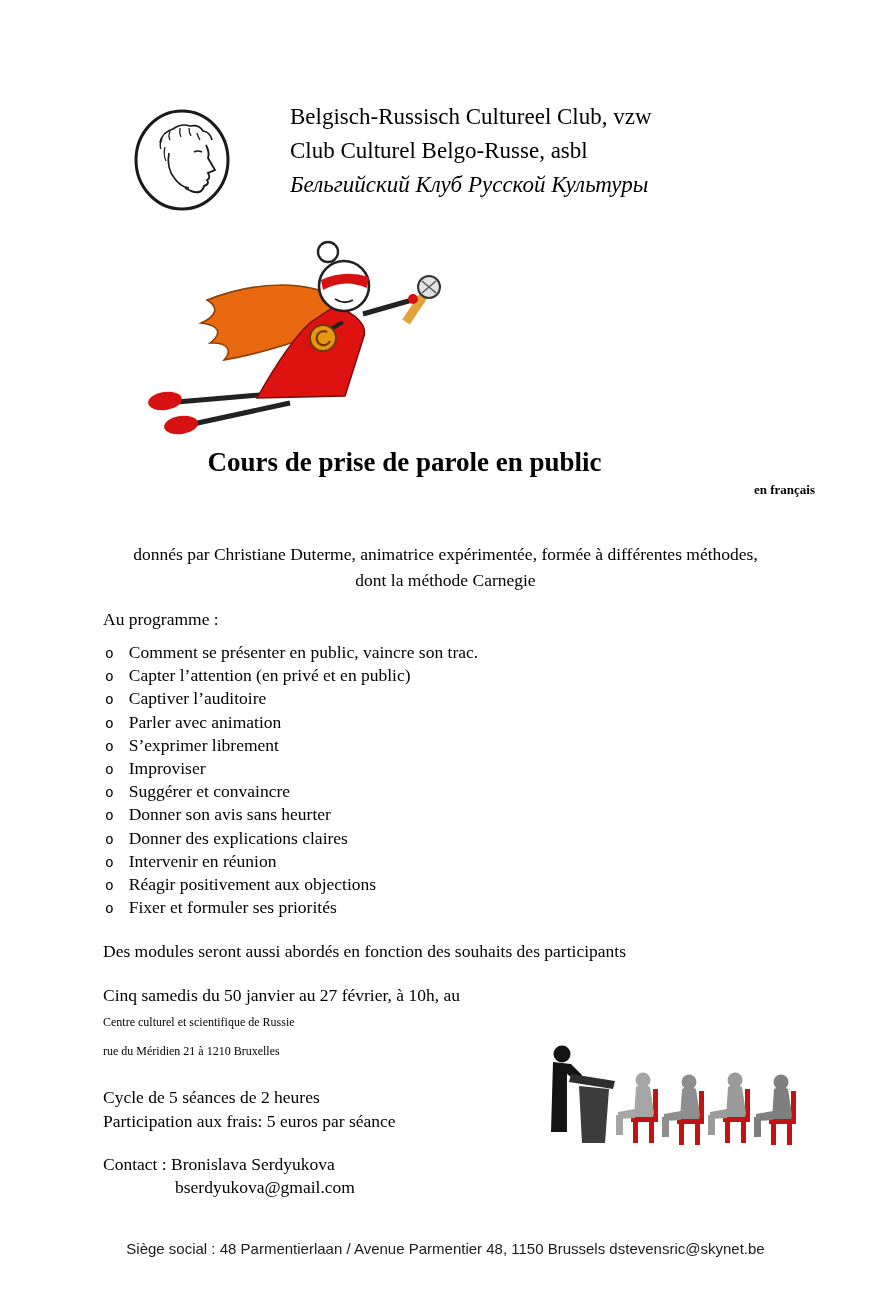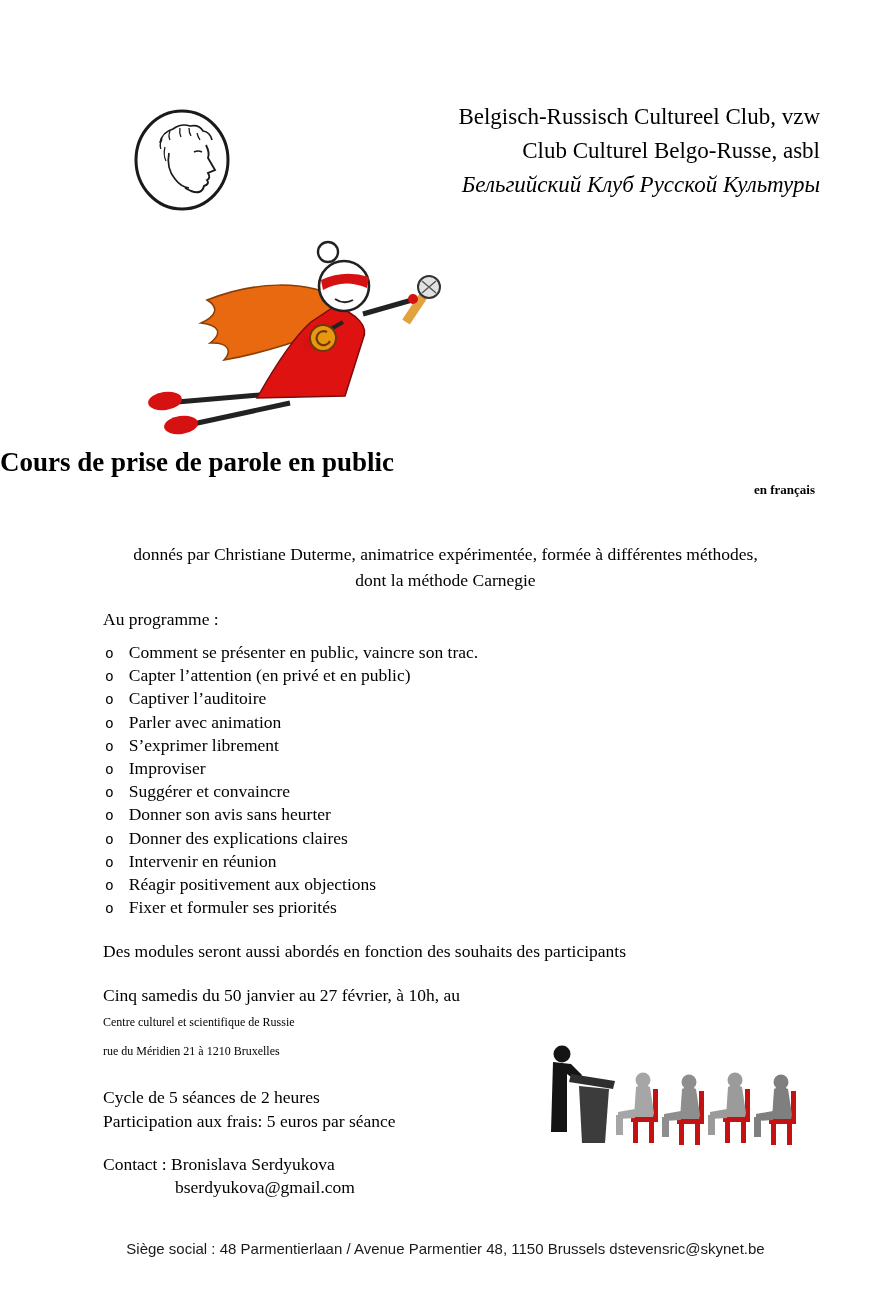--- a/index.html
+++ b/index.html
@@ -10,27 +10,27 @@
     height: 1311px;
     background: #ffffff;
     font-family: "Liberation Serif", serif;
     color: #000;
     overflow: hidden;
     margin: 0 auto;
   }
   .logo { position: absolute; left: 132px; top: 107px; }
   .header-text {
     position: absolute; left: 290px; top: 100px; width: 530px;
-    text-align: right; font-size: 23px; line-height: 34px;
+    text-align: left; font-size: 23px; line-height: 34px;
   }
   .header-text .ru { font-style: italic; }
   .hero { position: absolute; left: 115px; top: 226px; }
   .title {
     position: absolute; left: 0; top: 447px; width: 809px;
-    font-size: 27px; font-weight: bold;
+    text-align: center; font-size: 27px; font-weight: bold;
   }
   .lang {
     position: absolute; right: 76px; top: 482px;
     font-size: 13px; font-weight: bold;
   }
   .intro {
     position: absolute; left: 0; top: 541px; width: 891px;
     text-align: center; font-size: 17.5px; line-height: 26px;
   }
   .main {

